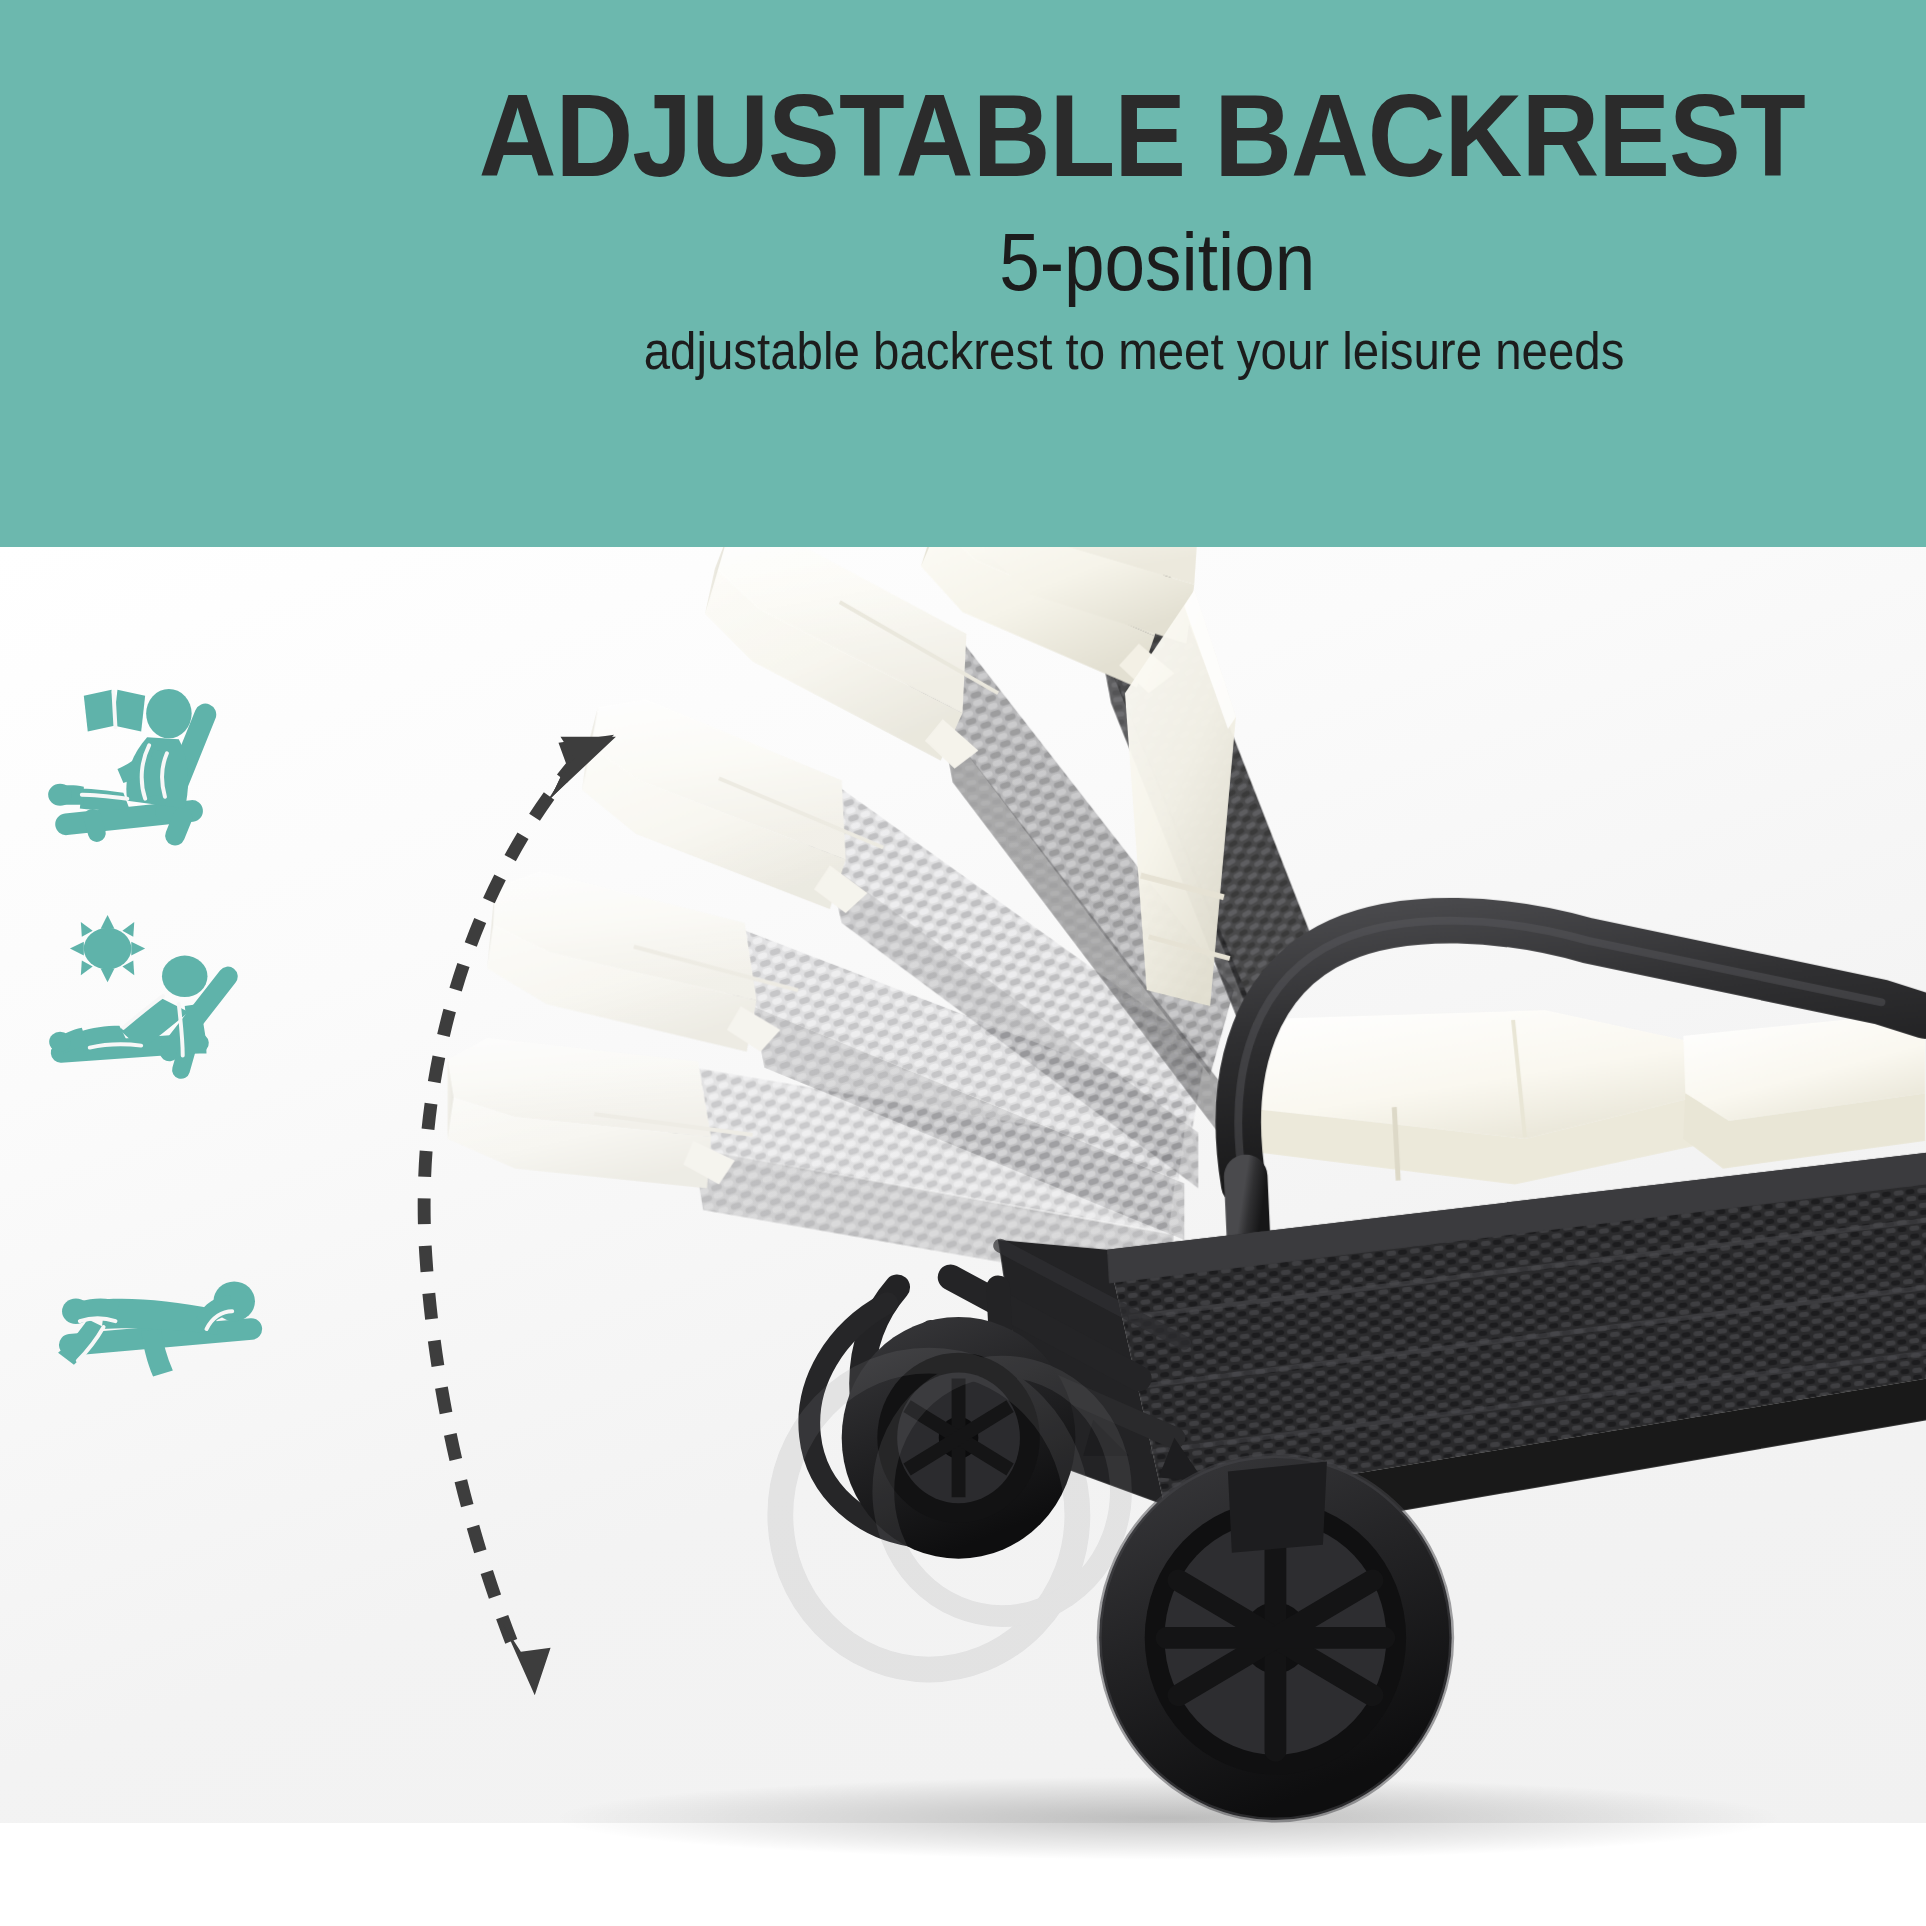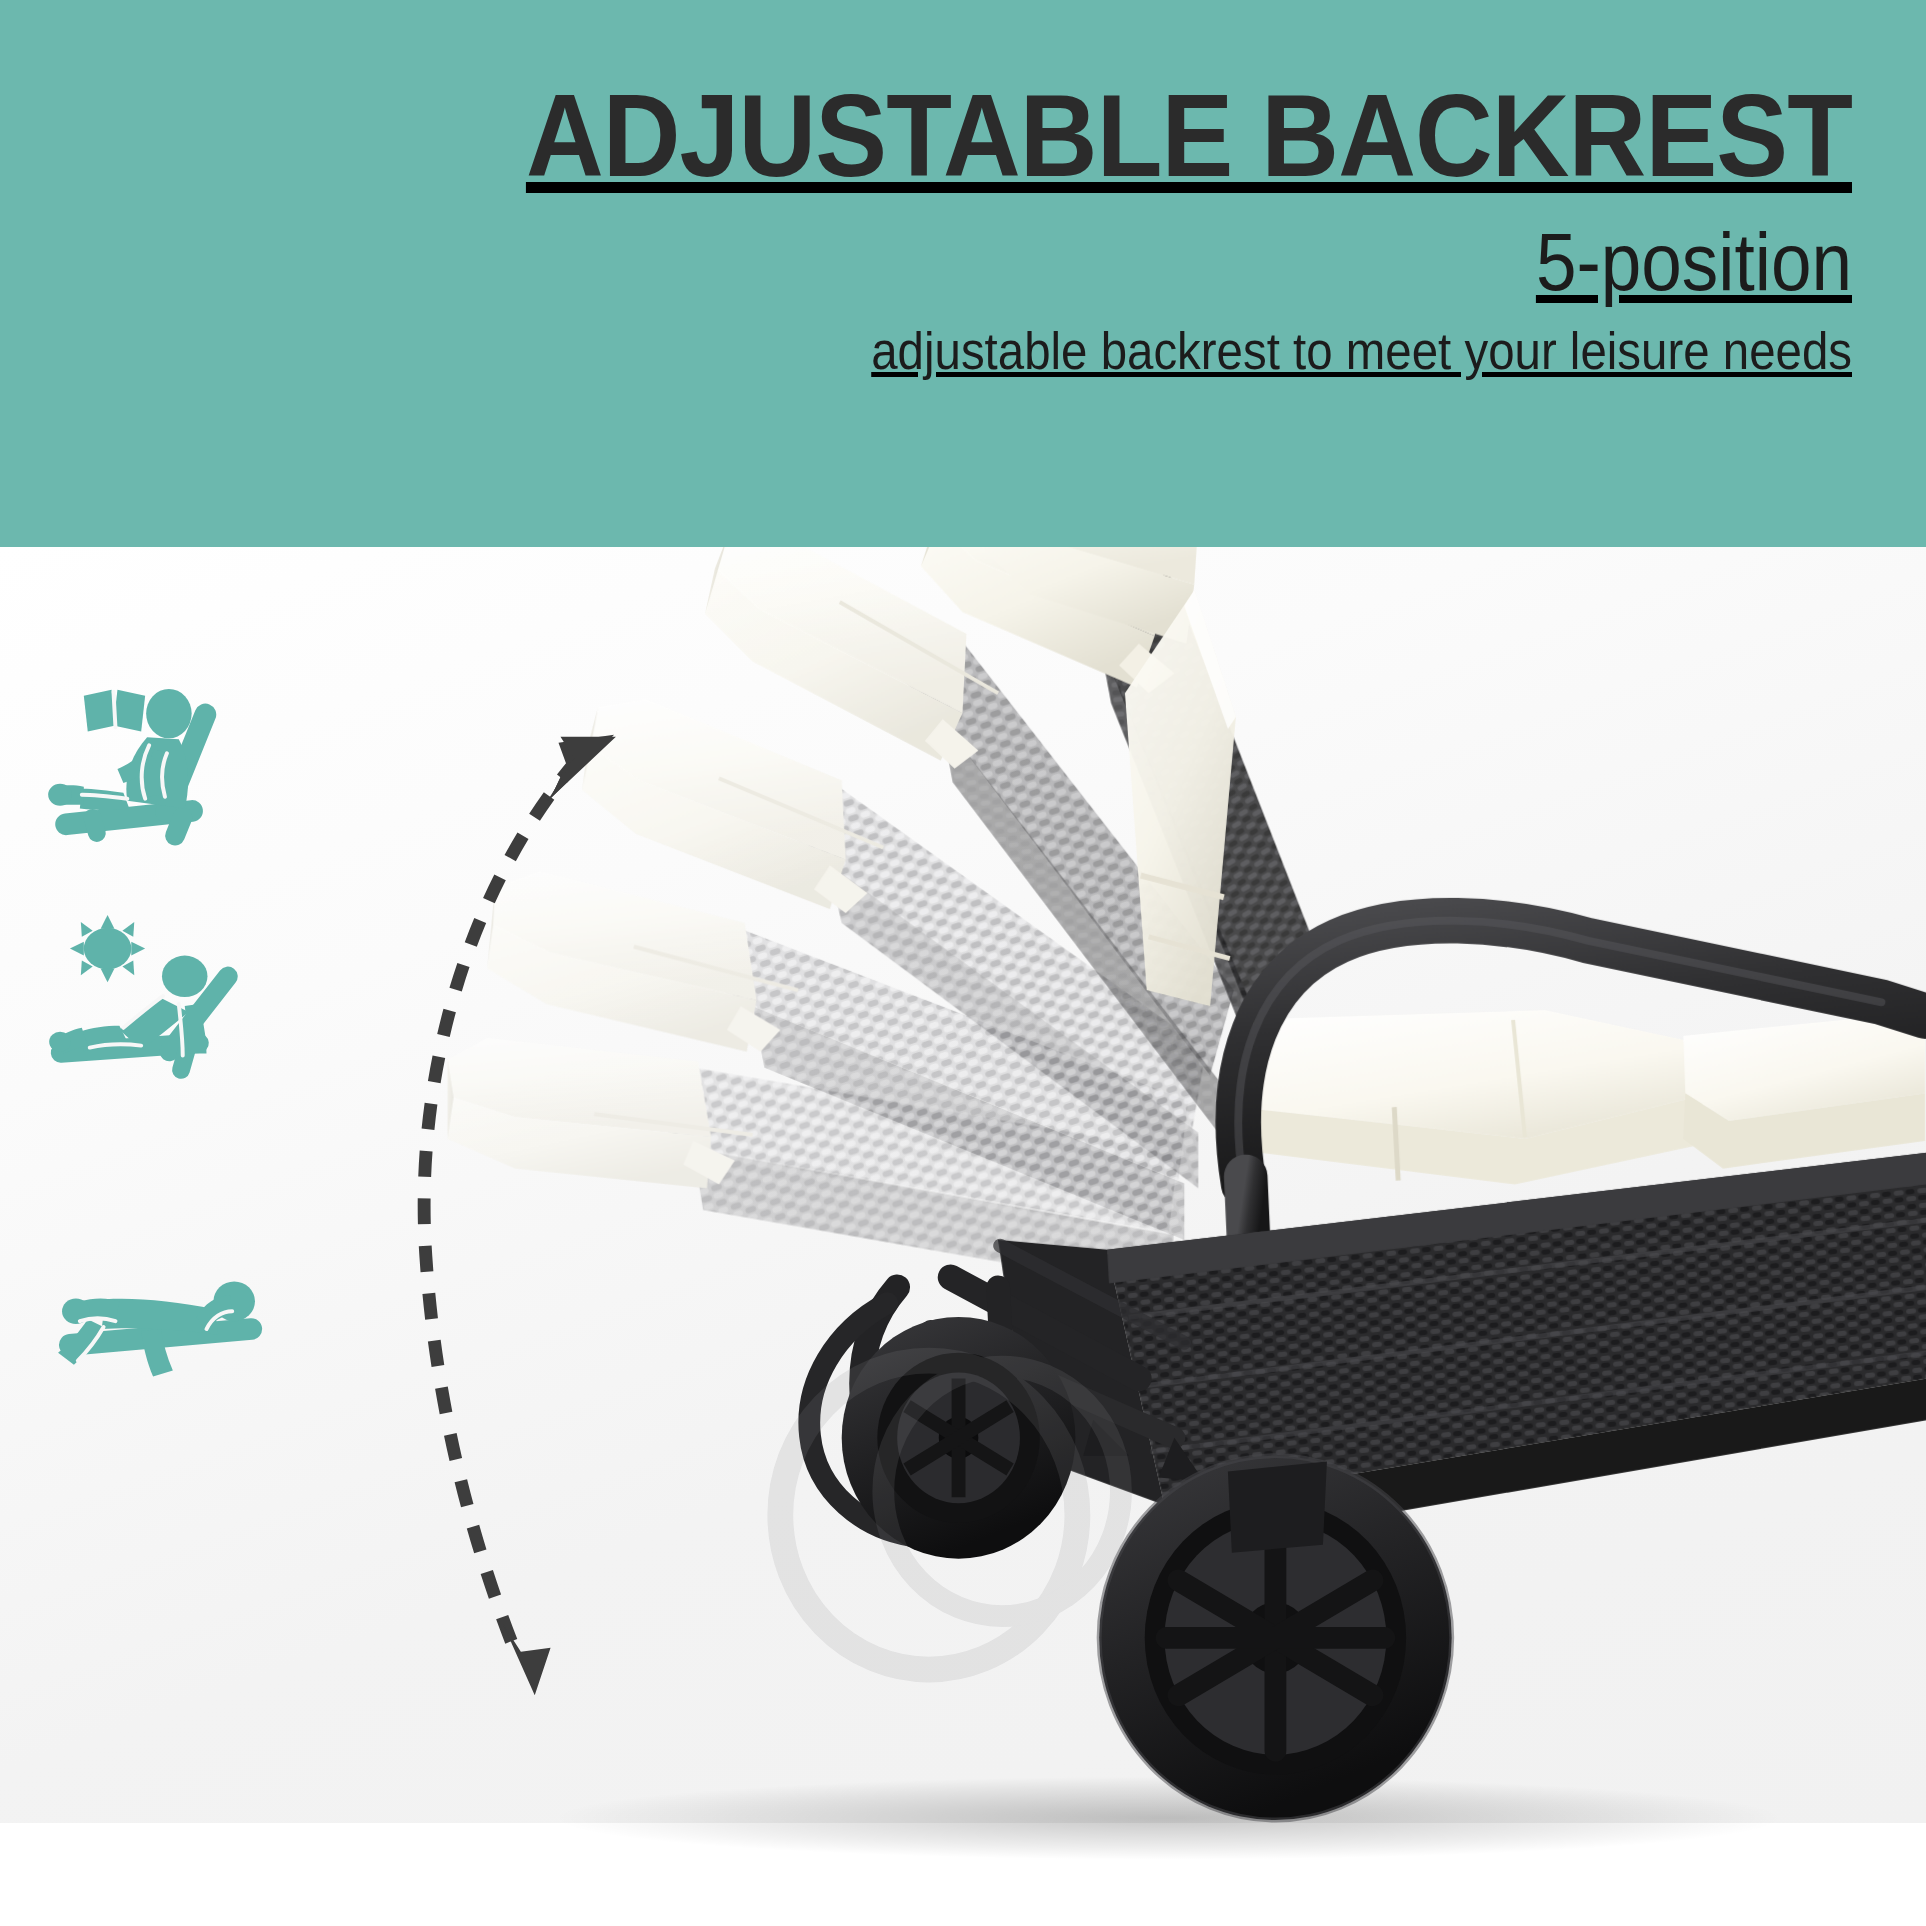--- a/index.html
+++ b/index.html
@@ -10,22 +10,21 @@
   }
   #stage{position:absolute;inset:0;width:1927px;height:1927px;overflow:hidden;}
 
   
   .header-band{
     position:absolute;left:0;top:0;width:1927px;height:547px;
     background:#6cb8ae;
   }
   .header-text-block{
     position:absolute;right:75px;top:77px;width:1544px;
-    text-align:right;
-    text-decoration:underline;
+    text-align:center;
   }
   .headline{
     font-size:117px;line-height:1.0;font-weight:700;color:#2b2b2b;
     letter-spacing:-1px;
     transform:scaleX(0.92);transform-origin:right center;
     white-space:nowrap;
     margin:0 0 8px 0;
   }
   .subhead{
     font-size:81px;line-height:1.05;font-weight:400;color:#1c1c1c;

